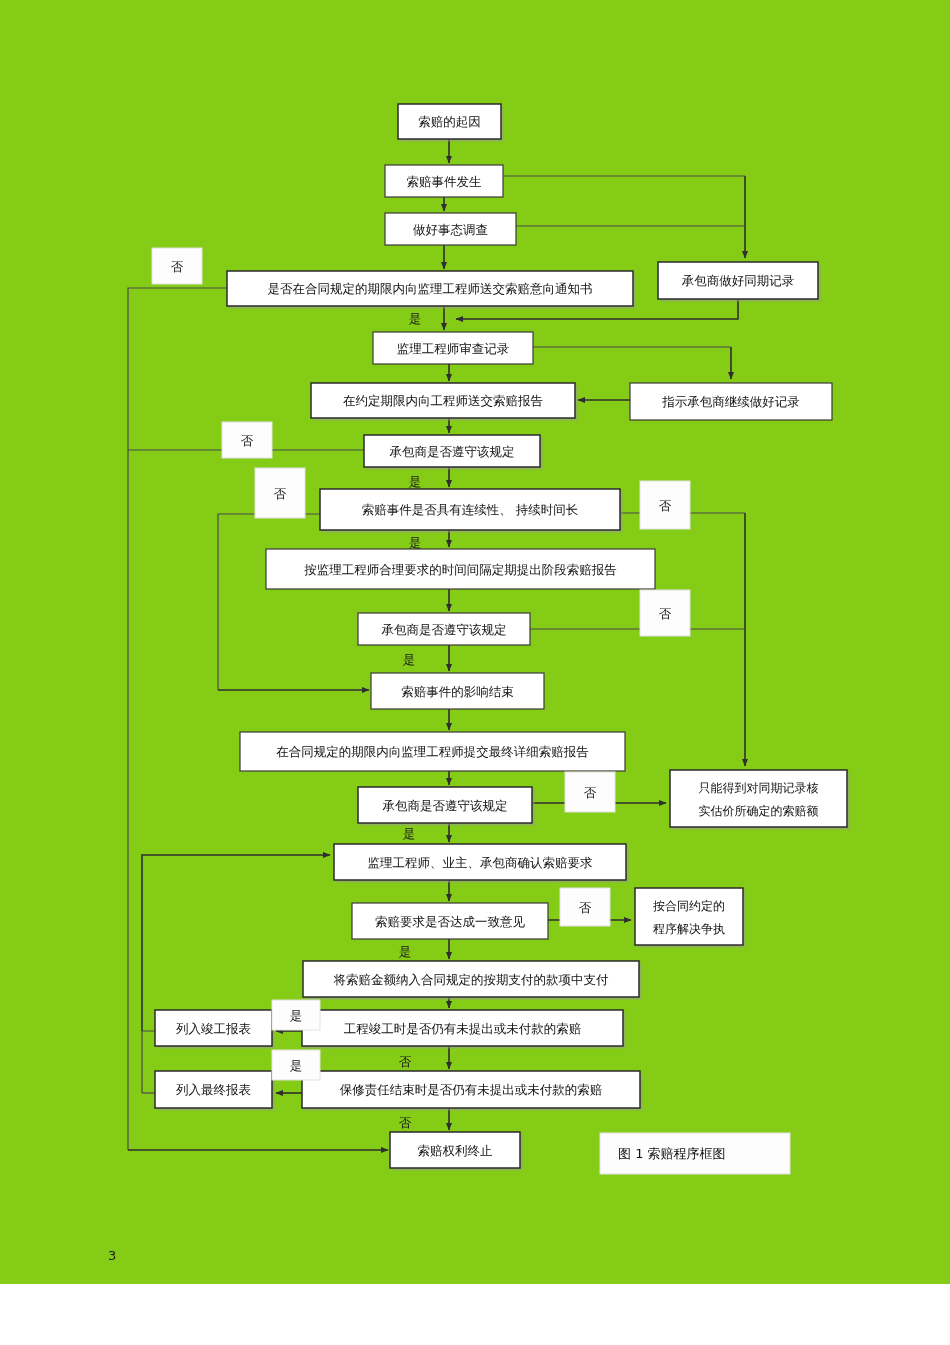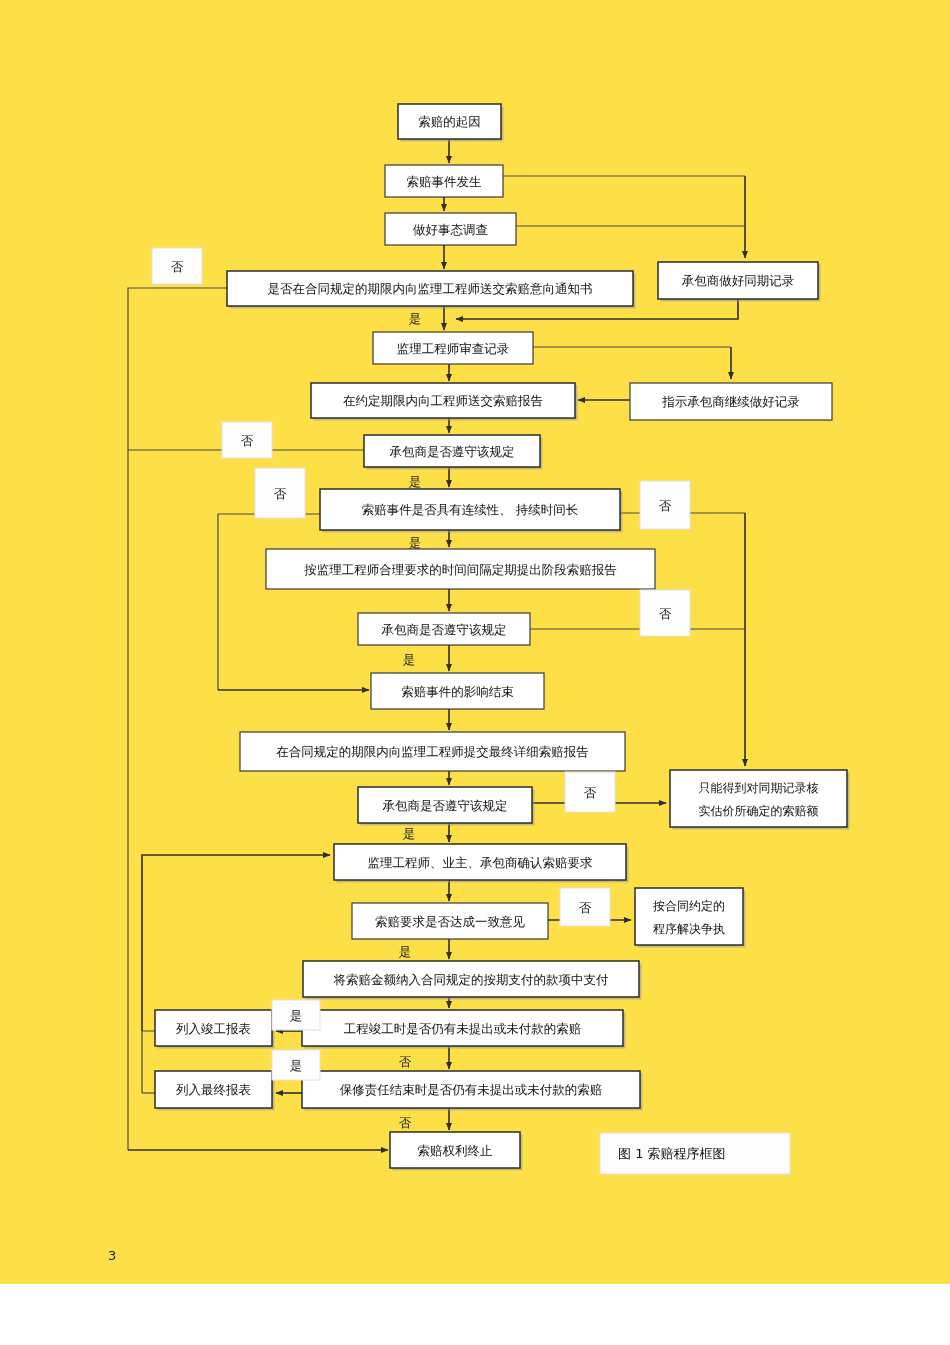--- a/index.html
+++ b/index.html
@@ -1,17 +1,17 @@
 <!DOCTYPE html>
 <html><head>
 <meta charset="utf-8">
 <style>
   html,body{margin:0;padding:0;background:#ffffff;}
   body{width:950px;height:1345px;font-family:"DejaVu Sans","Liberation Sans",sans-serif;}
-  #page{position:relative;width:950px;height:1284px;overflow:hidden;background:#fde047;}
+  #page{position:relative;width:950px;height:1284px;overflow:hidden;background:#84cc16;}
   #flow{position:absolute;left:0;top:0;width:950px;height:1345px;}
   .nodeRect{fill:#ffffff;stroke:#3a3a3a;stroke-width:1.2;}
   .nodeRect.heavy{stroke:#2b2b2b;stroke-width:1.5;}
   .labelRect{fill:#fdfdfd;stroke:#e2e2e2;stroke-width:1;}
   .nodeText{font-family:"DejaVu Sans","Liberation Sans",sans-serif;font-size:12.5px;fill:#111111;
             dominant-baseline:middle;text-anchor:middle;}
   .nodeText.sm{font-size:12px;}
   .yn{font-family:"DejaVu Sans","Liberation Sans",sans-serif;font-size:12.5px;fill:#1a1a1a;
       dominant-baseline:middle;text-anchor:middle;}
   .edge{stroke:#2f2f2f;stroke-width:1.6;fill:none;}

